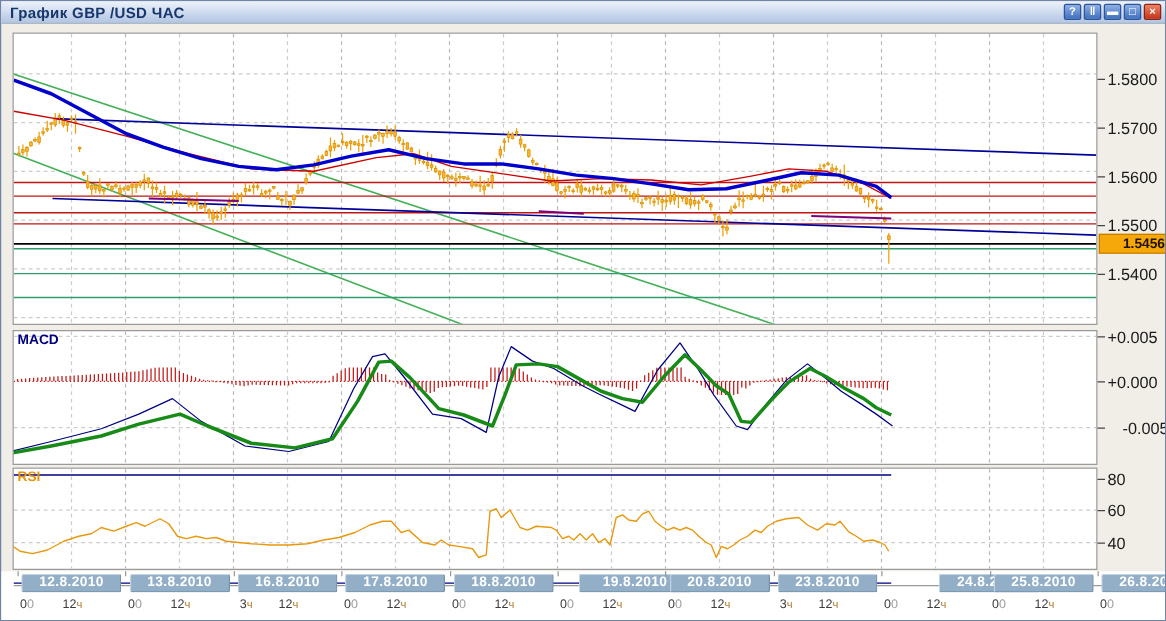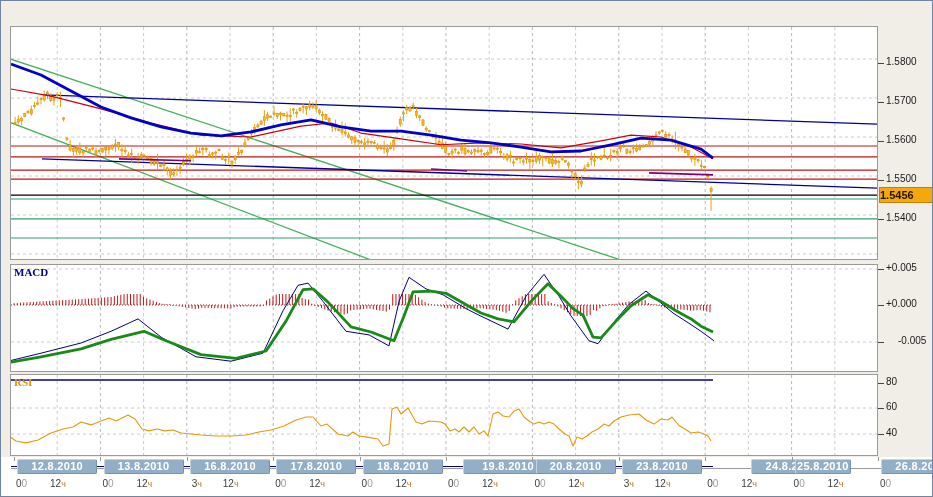--- a/index.html
+++ b/index.html
@@ -11,40 +11,50 @@
   .titlebar .title{position:absolute;left:7px;top:2px;font-size:12px;font-weight:bold;color:#17366b;letter-spacing:.3px;}
   .winbtns{position:absolute;right:3px;top:2px;display:flex;gap:2px;}
   .wbtn{width:14px;height:13px;border-radius:2px;border:1px solid #2a5598;box-sizing:border-box;
         background:linear-gradient(#8fb0e4,#3f6fbe);color:#fff;font-size:9px;font-weight:bold;
         line-height:11px;text-align:center;cursor:default;}
   .wbtn.close{background:linear-gradient(#ef8468,#c23318);border-color:#8c2510;}
   .panel{position:absolute;left:9px;width:868px;background:#fff;border:1px solid #9a9a9a;box-sizing:border-box;}
   .panel svg{position:absolute;left:0;top:0;}
   .legend{position:absolute;left:3px;top:2px;font-size:11px;font-weight:bold;white-space:nowrap;}
   .legend .ema1{color:#cc0000;} .legend .ema2{color:#0000bb;margin-left:7px;}
-  .plabel{position:absolute;left:3px;top:1px;font-size:11px;font-weight:bold;font-family:Liberation Serif, serif;}
+  .plabel{position:absolute;left:3px;top:1px;font-size:11px;font-weight:bold;}
   .plabel.macd{color:#000080;} .plabel.rsi{color:#e8940a;}
-  .ticklab{position:absolute;left:885px;font-size:10px;color:#1a1a1a;white-space:nowrap;}
+  .ticklab{position:absolute;left:885px;font-size:13px;color:#1a1a1a;white-space:nowrap;}
   .tickmark{position:absolute;left:877px;width:6px;height:0;border-top:1px solid #444;}
   .price-badge{position:absolute;left:878px;top:186px;width:54px;height:16px;background:#f6a70a;
        border:1px solid #c87f00;box-sizing:border-box;color:#201400;font-size:11px;font-weight:bold;
-       text-align:left;line-height:14px;}
+       text-align:right;line-height:14px;}
   .dateband{position:absolute;left:0;top:456px;width:933px;height:41px;background:#fff;}
   .db-line{position:absolute;height:0;}
   .date-badge{position:absolute;top:2px;height:15px;background:#93aec7;border:1px solid #7693ac;
        border-top-color:#c2d3e2;border-left-color:#c2d3e2;box-sizing:border-box;border-radius:2px;
        color:#fff;font-size:11px;font-weight:bold;text-align:center;line-height:13px;letter-spacing:.3px;}
   .tlab{position:absolute;top:21px;font-size:10px;color:#3c3c3c;white-space:nowrap;text-align:center;}
   .tlab .dim{color:#a0a0a0;} .tlab .ch{color:#b08030;font-size:9px;}
   .bandtick{position:absolute;top:0;width:0;height:4px;border-left:1px solid #999;}
 </style>
 </head>
 <body>
 
 <div class="win">
+  <div class="titlebar">
+    <span class="title">График GBP /USD  ЧАС</span>
+    <span class="winbtns" id="winbtns">
+        <div class="wbtn">?</div>
+        <div class="wbtn">‖</div>
+        <div class="wbtn">▬</div>
+        <div class="wbtn">□</div>
+        <div class="wbtn close">×</div>
+      </span>
+  </div>
 
   <div class="panel" id="panel-main" style="top:25px;height:234px;">
     <svg id="svg-main" width="866" height="232">
         <line x1="46.2" y1="0" x2="46.2" y2="232" stroke="#cccccc" stroke-width="1" stroke-dasharray="3 3"></line>
         <line x1="89.4" y1="0" x2="89.4" y2="232" stroke="#b9b9b9" stroke-width="1" stroke-dasharray="3 3"></line>
         <line x1="132.60000000000002" y1="0" x2="132.60000000000002" y2="232" stroke="#cccccc" stroke-width="1" stroke-dasharray="3 3"></line>
         <line x1="175.8" y1="0" x2="175.8" y2="232" stroke="#b9b9b9" stroke-width="1" stroke-dasharray="3 3"></line>
         <line x1="219" y1="0" x2="219" y2="232" stroke="#cccccc" stroke-width="1" stroke-dasharray="3 3"></line>
         <line x1="262.20000000000005" y1="0" x2="262.20000000000005" y2="232" stroke="#b9b9b9" stroke-width="1" stroke-dasharray="3 3"></line>
         <line x1="305.40000000000003" y1="0" x2="305.40000000000003" y2="232" stroke="#cccccc" stroke-width="1" stroke-dasharray="3 3"></line>
@@ -853,20 +863,20 @@
       <div class="tlab" style="left: 567.4px;">12<span class="ch">ч</span></div>
       <div class="bandtick" style="left: 617.8px;"></div>
       <div class="date-badge" style="left: 621px; width: 80px;">23.8.2010</div>
       <div class="tlab" style="left: 622.8px;">3<span class="ch">ч</span></div>
       <div class="tlab" style="left: 653.8px;">12<span class="ch">ч</span></div>
       <div class="bandtick" style="left: 704.2px;"></div>
       <div class="date-badge" style="left: 707.4px; width: 80px; margin-left: 43px;">24.8.2010</div>
       <div class="tlab" style="left: 706.2px;"><span>0</span><span class="dim">0</span></div>
       <div class="tlab" style="left: 740.2px;">12<span class="ch">ч</span></div>
       <div class="bandtick" style="left: 790.6px;"></div>
-      <div class="date-badge" style="left: 793.8px; width: 56px;">25.8.2010</div>
+      <div class="date-badge" style="left: 793.8px; width: 80px;">25.8.2010</div>
       <div class="tlab" style="left: 792.6px;"><span>0</span><span class="dim">0</span></div>
       <div class="tlab" style="left: 826.6px;">12<span class="ch">ч</span></div>
       <div class="bandtick" style="left: 877px;"></div>
       <div class="date-badge" style="left: 880.2px; width: 80px;">26.8.2010</div>
       <div class="tlab" style="left: 879px;"><span>0</span><span class="dim">0</span></div>
     </div>
 </div>
 
 </body></html>

